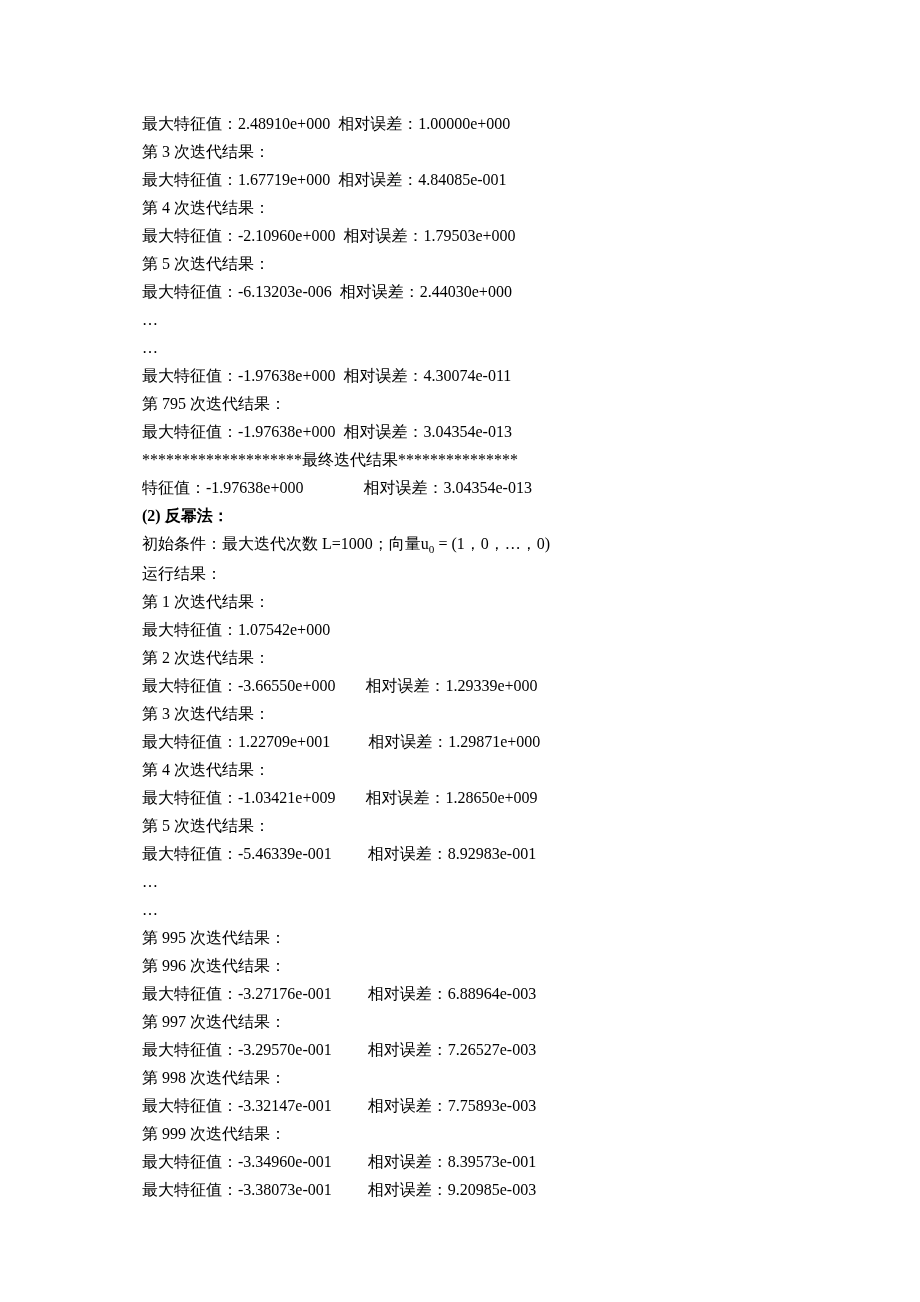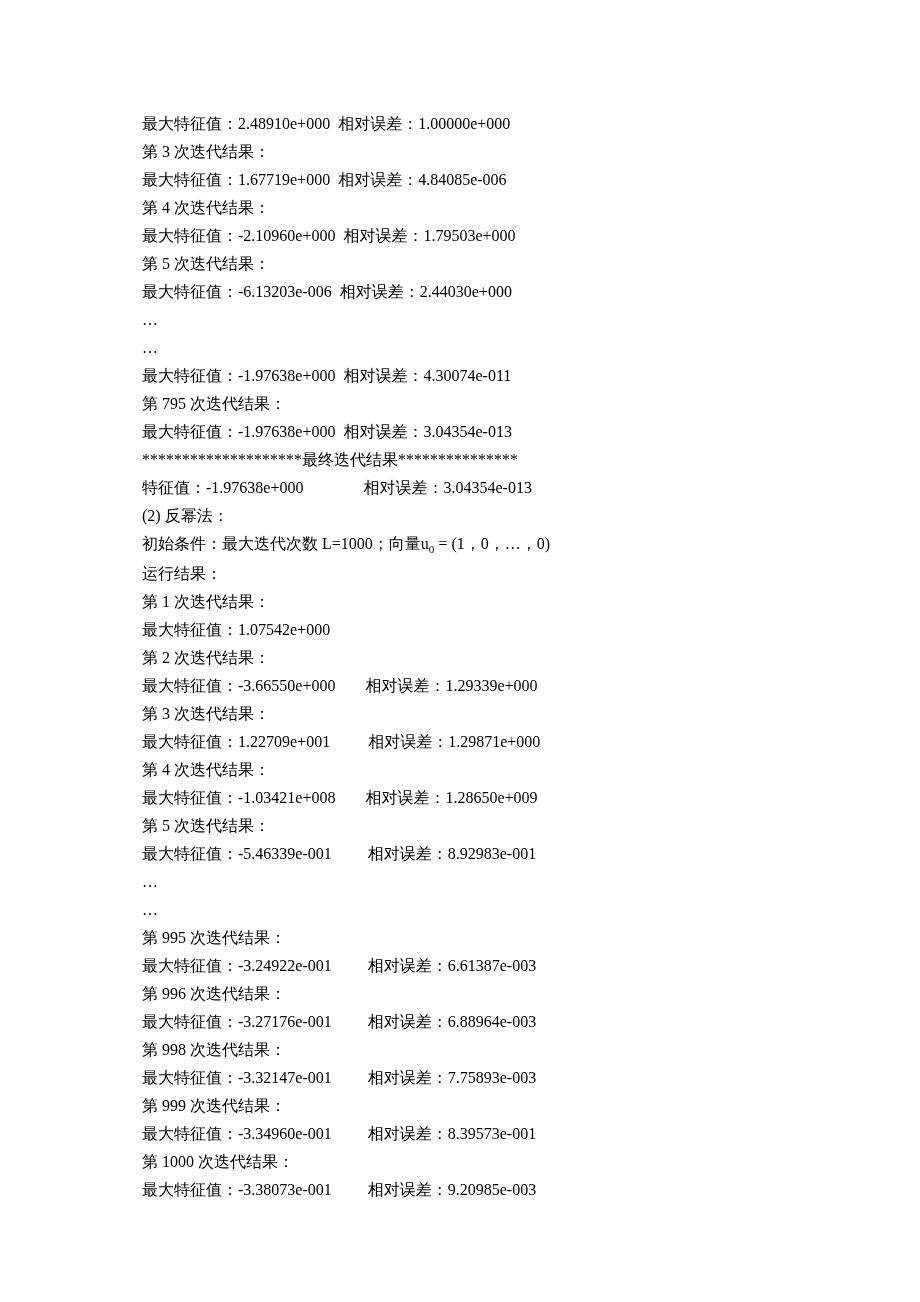--- a/index.html
+++ b/index.html
@@ -12,37 +12,37 @@
     width: 920px;
   }
   .page {
     padding: 110px 140px 80px 142px;
     line-height: 1.75;
   }
   .line {
     white-space: nowrap;
   }
   .bold {
-    font-weight: normal;
+    font-weight: bold;
   }
   .gap {
     display: inline-block;
   }
   sub {
     font-size: 0.7em;
     vertical-align: sub;
   }
 </style>
 </head>
 <body>
 
 <div class="page" id="page-root">
     <div class="line"><span>最大特征值：2.48910e+000</span><span class="gap" style="width:8px"></span><span>相对误差：1.00000e+000</span></div>
     <div class="line"><span>第 3 次迭代结果：</span></div>
-    <div class="line"><span>最大特征值：1.67719e+000</span><span class="gap" style="width:8px"></span><span>相对误差：4.84085e-006</span></div>
+    <div class="line"><span>最大特征值：1.67719e+000</span><span class="gap" style="width:8px"></span><span>相对误差：4.84085e-001</span></div>
     <div class="line"><span>第 4 次迭代结果：</span></div>
     <div class="line"><span>最大特征值：-2.10960e+000</span><span class="gap" style="width:8px"></span><span>相对误差：1.79503e+000</span></div>
     <div class="line"><span>第 5 次迭代结果：</span></div>
     <div class="line"><span>最大特征值：-6.13203e-006</span><span class="gap" style="width:8px"></span><span>相对误差：2.44030e+000</span></div>
     <div class="line"><span>…</span></div>
     <div class="line"><span>…</span></div>
     <div class="line"><span>最大特征值：-1.97638e+000</span><span class="gap" style="width:8px"></span><span>相对误差：4.30074e-011</span></div>
     <div class="line"><span>第 795 次迭代结果：</span></div>
     <div class="line"><span>最大特征值：-1.97638e+000</span><span class="gap" style="width:8px"></span><span>相对误差：3.04354e-013</span></div>
     <div class="line"><span>********************最终迭代结果***************</span></div>
@@ -50,28 +50,28 @@
     <div class="line bold"><span>(2)   反幂法：</span></div>
     <div class="line"><span>初始条件：最大迭代次数 L=1000；向量</span><span>u</span><sub>0</sub><span> = (1，0，…，0)</span></div>
     <div class="line"><span>运行结果：</span></div>
     <div class="line"><span>第 1 次迭代结果：</span></div>
     <div class="line"><span>最大特征值：1.07542e+000</span></div>
     <div class="line"><span>第 2 次迭代结果：</span></div>
     <div class="line"><span>最大特征值：-3.66550e+000</span><span class="gap" style="width:30px"></span><span>相对误差：1.29339e+000</span></div>
     <div class="line"><span>第 3 次迭代结果：</span></div>
     <div class="line"><span>最大特征值：1.22709e+001</span><span class="gap" style="width:38px"></span><span>相对误差：1.29871e+000</span></div>
     <div class="line"><span>第 4 次迭代结果：</span></div>
-    <div class="line"><span>最大特征值：-1.03421e+008</span><span class="gap" style="width:30px"></span><span>相对误差：1.28650e+009</span></div>
+    <div class="line"><span>最大特征值：-1.03421e+009</span><span class="gap" style="width:30px"></span><span>相对误差：1.28650e+009</span></div>
     <div class="line"><span>第 5 次迭代结果：</span></div>
     <div class="line"><span>最大特征值：-5.46339e-001</span><span class="gap" style="width:36px"></span><span>相对误差：8.92983e-001</span></div>
     <div class="line"><span>…</span></div>
     <div class="line"><span>…</span></div>
     <div class="line"><span>第 995 次迭代结果：</span></div>
-    <div class="line"><span>最大特征值：-3.24922e-001</span><span class="gap" style="width:36px"></span><span>相对误差：6.61387e-003</span></div>
     <div class="line"><span>第 996 次迭代结果：</span></div>
     <div class="line"><span>最大特征值：-3.27176e-001</span><span class="gap" style="width:36px"></span><span>相对误差：6.88964e-003</span></div>
+    <div class="line"><span>第 997 次迭代结果：</span></div>
+    <div class="line"><span>最大特征值：-3.29570e-001</span><span class="gap" style="width:36px"></span><span>相对误差：7.26527e-003</span></div>
     <div class="line"><span>第 998 次迭代结果：</span></div>
     <div class="line"><span>最大特征值：-3.32147e-001</span><span class="gap" style="width:36px"></span><span>相对误差：7.75893e-003</span></div>
     <div class="line"><span>第 999 次迭代结果：</span></div>
     <div class="line"><span>最大特征值：-3.34960e-001</span><span class="gap" style="width:36px"></span><span>相对误差：8.39573e-001</span></div>
-    <div class="line"><span>第 1000 次迭代结果：</span></div>
     <div class="line"><span>最大特征值：-3.38073e-001</span><span class="gap" style="width:36px"></span><span>相对误差：9.20985e-003</span></div>
   </div>
 
 </body></html>

